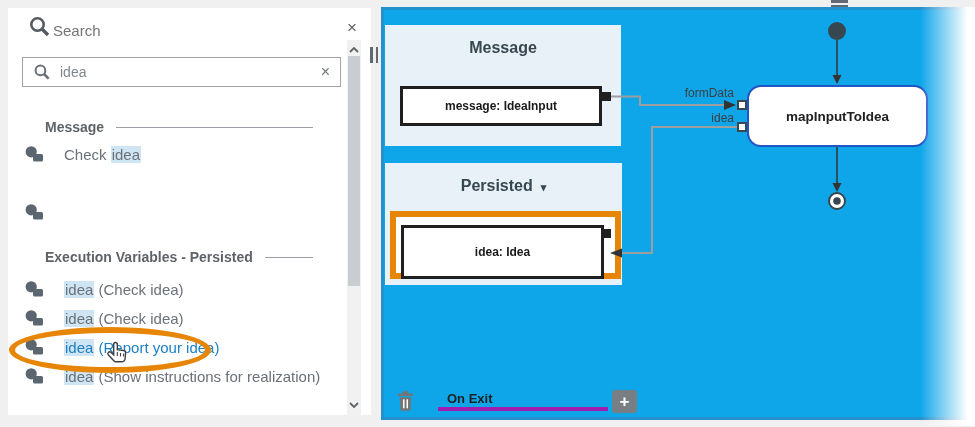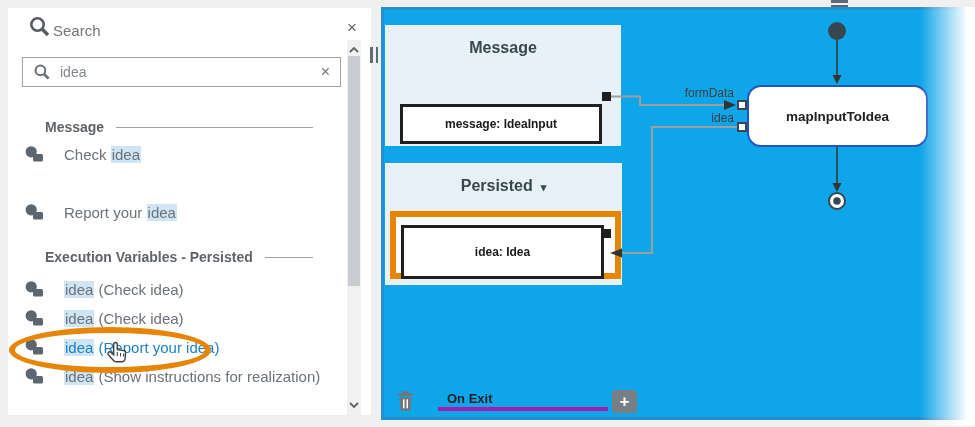--- a/index.html
+++ b/index.html
@@ -108,21 +108,20 @@
         <circle cx="6.2" cy="5.8" r="5.6" fill="#5c6670"></circle>
           <rect x="8" y="8" width="10" height="7.5" rx="1.5" fill="#5c6670"></rect>
       </svg>
       <span><span>Check </span><span class="hl">idea</span><span></span></span>
     </div>
     <div class="list-item" style="top:194px;">
       <svg class="task-icon" viewBox="0 0 19 16">
         <circle cx="6.2" cy="5.8" r="5.6" fill="#5c6670"></circle>
           <rect x="8" y="8" width="10" height="7.5" rx="1.5" fill="#5c6670"></rect>
       </svg>
-      <span><span>Report your </span><span class="hl">idea</span><span></span></span>
     </div>
 
     <div class="section-head" style="top:240px;">
       <span>Execution Variables - Persisted</span>
       <span class="rule"></span>
     </div>
 
     <div class="list-item" style="top:271px;">
       <svg class="task-icon" viewBox="0 0 19 16">
         <circle cx="6.2" cy="5.8" r="5.6" fill="#5c6670"></circle>
@@ -180,21 +179,21 @@
   <div class="h-grip">
       <span></span>
       <span></span>
     </div>
 
   <div class="right-panel">
 
     <div class="var-section" style="left:1px; top:15px; width:236px; height:121px;">
       <div class="sec-title">Message</div>
     </div>
-    <div class="var-box" style="left:16px; top:76px; width:202px; height:40px;margin-top:18px;">
+    <div class="var-box" style="left:16px; top:76px; width:202px; height:40px;">
       <span>message: IdeaInput</span>
     </div>
     <div class="out-port" style="left:218px; top:82px;"></div>
 
     <div class="var-section" style="left:1px; top:153px; width:237px; height:122px;">
       <div class="sec-title"><span>Persisted</span><span class="sec-caret">▾</span></div>
     </div>
     <div class="orange-box"></div>
     <div class="var-box" style="left:17px; top:215px; width:203px; height:54px;">
       <span>idea: Idea</span>

